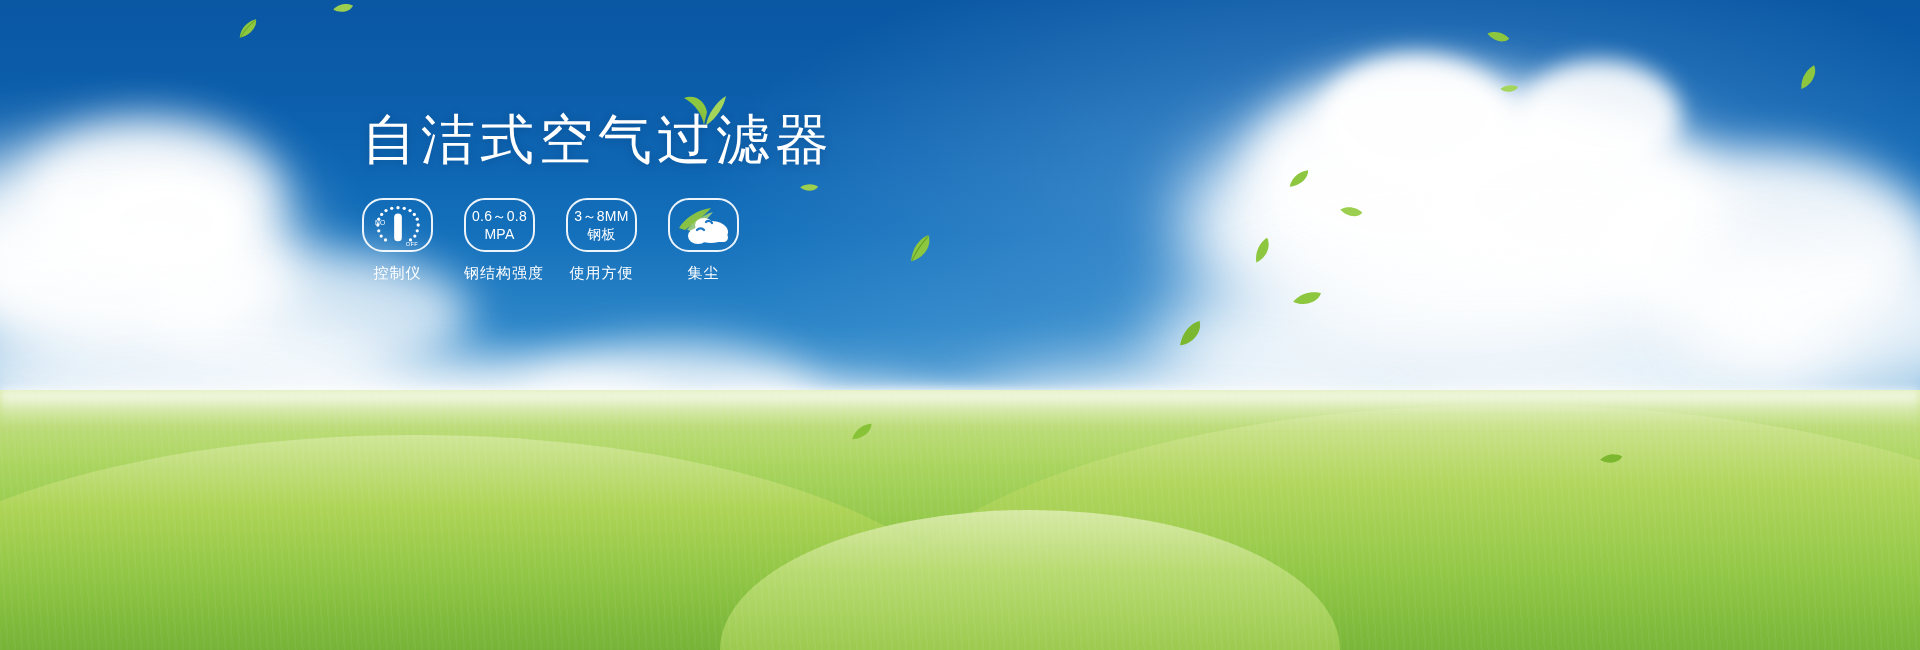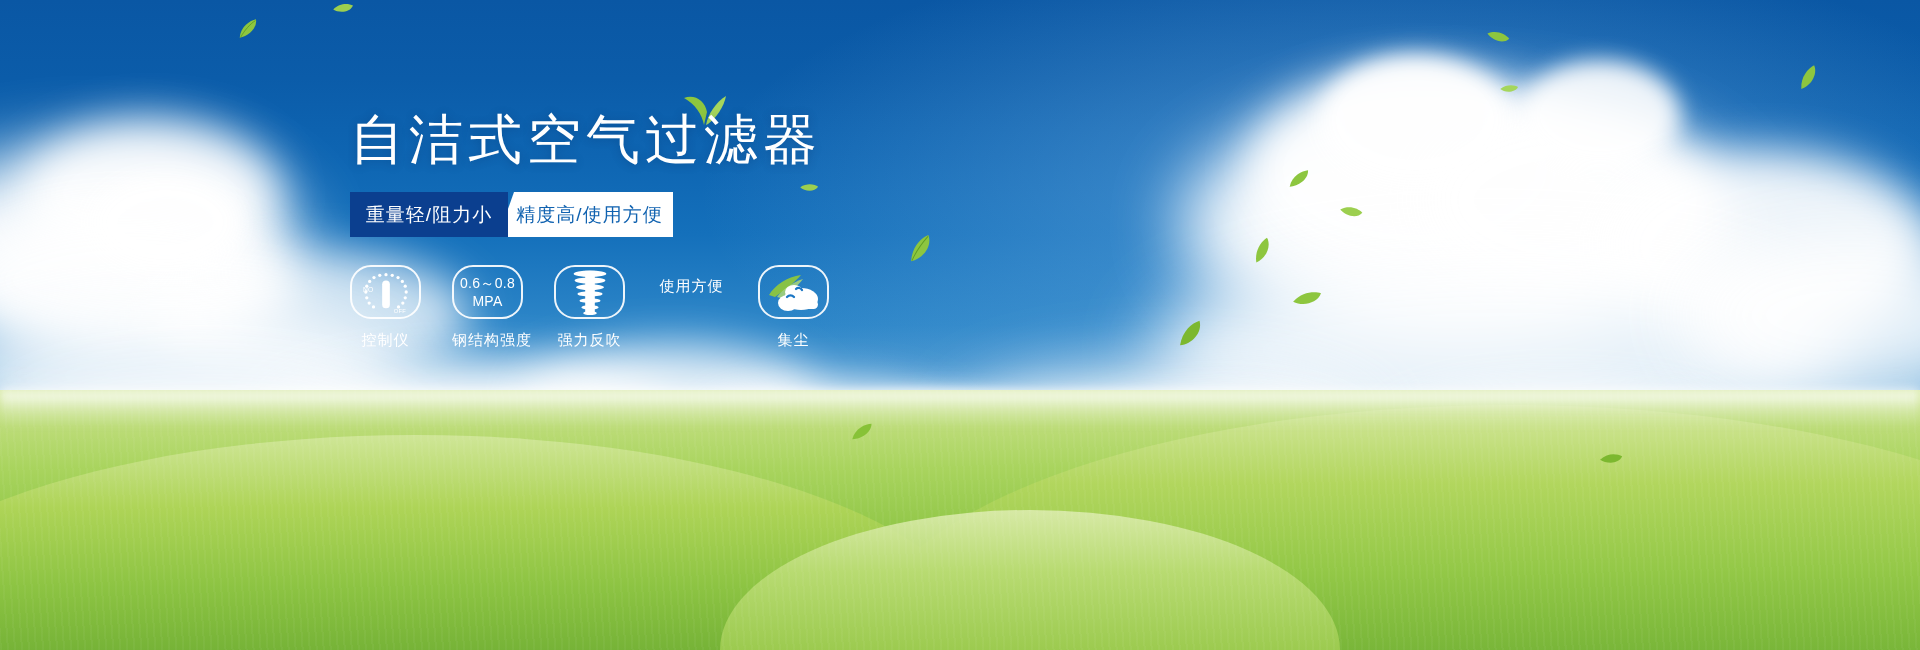--- a/index.html
+++ b/index.html
@@ -86,21 +86,21 @@
     opacity:.55;
   }
 
   
   .leaf { position:absolute; }
   .leaf svg { display:block; }
 
   
   .content {
     position:absolute;
-    left:350px; top:108px;
+    left:362px; top:108px;
     width:760px;
   }
   .title {
     font-size:54px;
     letter-spacing:5px;
     color:#ffffff;
     font-weight:400;
     line-height:1.15;
     white-space:nowrap;
     text-shadow:0 1px 10px rgba(0,40,90,.30);
@@ -294,24 +294,20 @@
       <svg width="24" height="14" viewBox="0 0 24 14">
           <path d="M1 12C6 2 17 0 23 1c-2 9-14 13-22 11z" fill="#87c237"></path>
         </svg>
     </div>
   </div>
 
   <div class="content">
 
     <div class="title">自洁式空气过滤器</div>
 
-    <div class="badges">
-      <div class="badge badge-a">重量轻/阻力小</div>
-      <div class="badge badge-b">精度高/使用方便</div>
-    </div>
 
     <div class="features">
 
       <div class="feat">
         <div class="tile">
           <svg width="56" height="52" viewBox="0 0 56 52">
             <g fill="#ffffff">
               <circle cx="28" cy="8" r="1.7"></circle>
                 <circle cx="34.5" cy="8.7" r="1.7"></circle>
               <circle cx="40.5" cy="11" r="1.7"></circle>
@@ -339,39 +335,26 @@
       </div>
 
       <div class="feat">
         <div class="tile">
           <div class="tile-text">0.6～0.8
 MPA</div>
         </div>
         <div class="feat-label">钢结构强度</div>
       </div>
 
+
       <div class="feat">
         <div class="tile">
-          <svg width="48" height="52" viewBox="0 0 48 52">
-            <g fill="#ffffff">
-              <rect x="19" y="4" width="10" height="45"></rect>
-              <ellipse cx="24" cy="7" rx="17" ry="3.4"></ellipse>
-              <ellipse cx="24" cy="14" rx="16" ry="3.2"></ellipse>
-              <ellipse cx="24" cy="21" rx="14.5" ry="3"></ellipse>
-              <ellipse cx="24" cy="28" rx="13" ry="2.8"></ellipse>
-              <ellipse cx="24" cy="35" rx="11" ry="2.5"></ellipse>
-              <ellipse cx="24" cy="42" rx="9" ry="2.3"></ellipse>
-              <ellipse cx="24" cy="48" rx="7" ry="2"></ellipse>
-            </g>
-          </svg>
+          <div class="tile-text">3～8MM
+钢板</div>
         </div>
-        <div class="feat-label">强力反吹</div>
-      </div>
-
-      <div class="feat">
         <div class="feat-label">使用方便</div>
       </div>
 
       <div class="feat">
         <div class="tile" style="overflow:hidden;">
           <svg width="62" height="50" viewBox="0 0 62 50" style="position:absolute;top:6px;left:3px;">
             <path d="M6 22C12 12 24 4 38 2c-6 7-15 14-26 22z" fill="#8dc63f" opacity=".95"></path>
             <path d="M14 24C20 16 30 9 40 6c-5 7-13 13-22 19z" fill="#b6dd6e" opacity=".8"></path>
             <g fill="#ffffff">
               <ellipse cx="38" cy="26" rx="17" ry="11"></ellipse>

